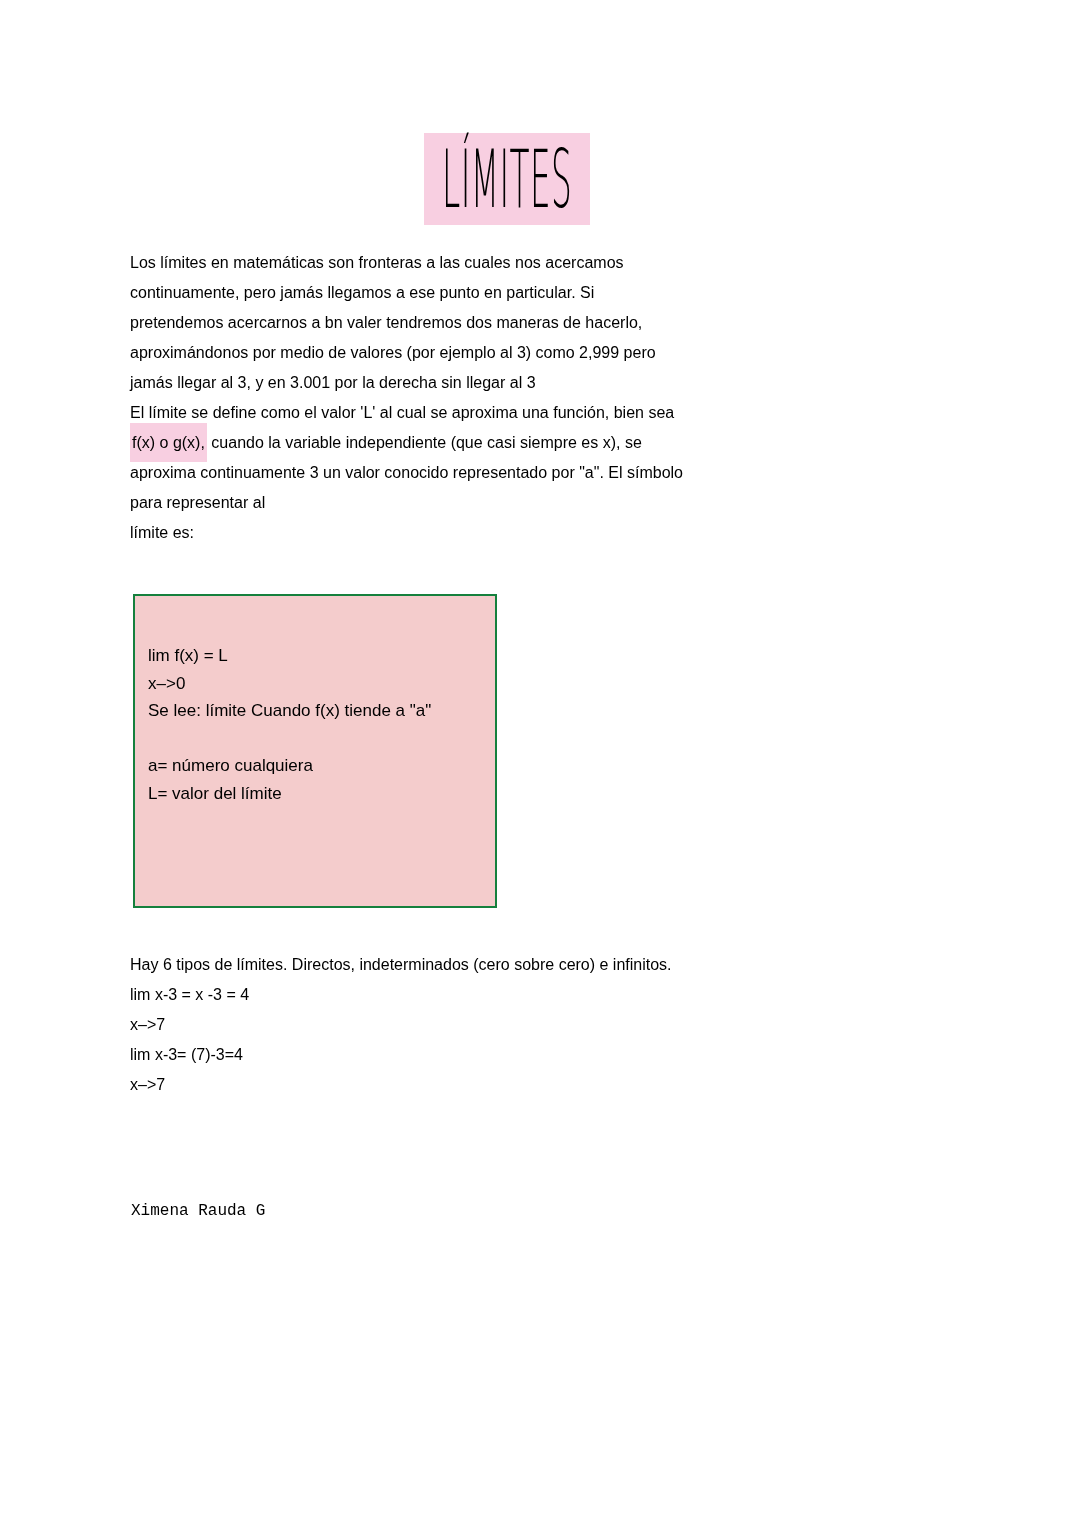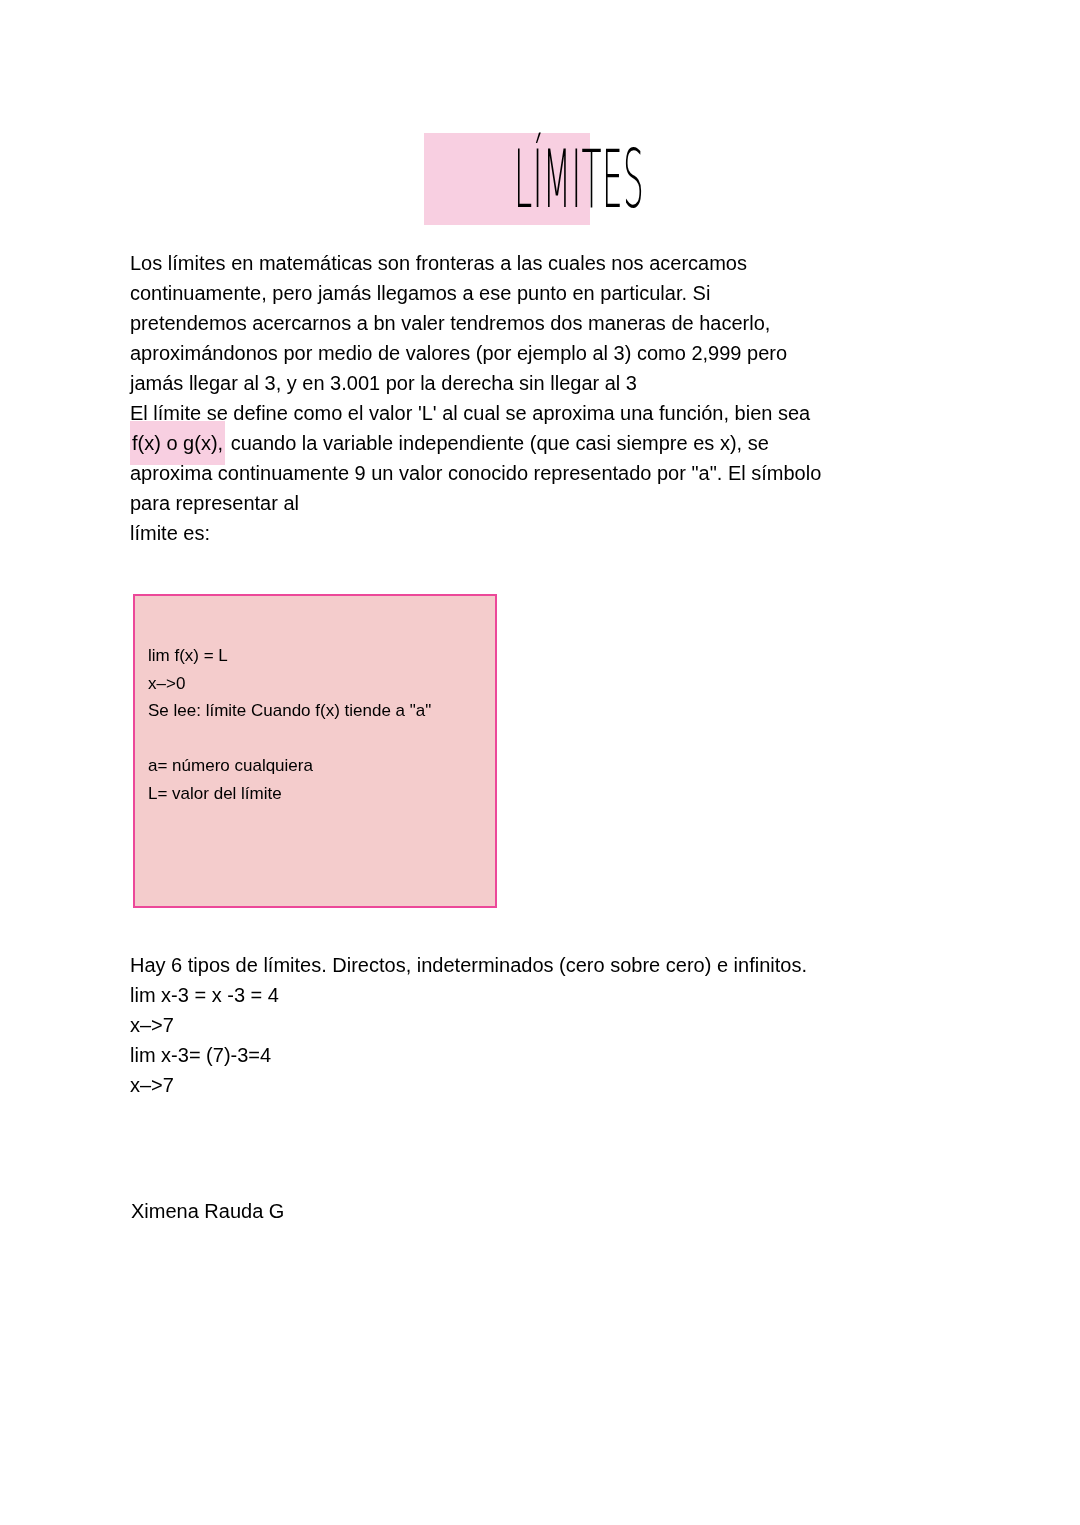--- a/index.html
+++ b/index.html
@@ -17,83 +17,83 @@
   
   .title-highlight {
     position: absolute;
     left: 424px;
     top: 133px;
     width: 166px;
     height: 92px;
     background: var(--highlight-pink, #f8cfe1);
     display: flex;
     align-items: center;
-    justify-content: flex-start;
+    justify-content: center;
     overflow: visible;
   }
   .title-text {
     font-family: "DejaVu Sans", sans-serif;
     font-weight: 200;
     font-size: 78px;
     line-height: 1;
     white-space: nowrap;
     transform: scale(0.42, 1.02);
     transform-origin: center center;
     letter-spacing: 1px;
   }
 
   
-  .body { font-size: 20px; line-height: 30px; color: #000; }
+  .body { font-size: 16px; line-height: 30px; color: #000; }
   .pre { white-space: pre; }
   .hl {
     background: var(--highlight-pink, #f8cfe1);
     padding: 11px 2px;
   }
 
   .intro { position: absolute; left: 130px; top: 248px; }
 
   
   .formula-box {
     position: absolute;
     left: 133px;
     top: 594px;
     width: 364px;
     height: 314px;
     background: var(--box-pink, #f4cccc);
-    border: 2px solid #ec4899;
+    border: 2px solid #15803d;
     padding: 46px 12px 12px 13px;
   }
   .formula-text {
     font-size: 17px;
     line-height: 27.5px;
     white-space: pre;
     color: #000;
   }
 
   .example { position: absolute; left: 130px; top: 950px; }
 
-  .footer { position: absolute; left: 131px; top: 1196px; }
+  .footer { position: absolute; left: 131px; top: 1196px; font-family: Liberation Mono, monospace; }
 </style>
 </head>
 <body>
 
 <div class="page">
 
   <div class="title-highlight">
       <span class="title-text">LÍMITES</span>
     </div>
 
   <p class="body intro"><span class="pre">Los límites en matemáticas son fronteras a las cuales nos acercamos
 continuamente, pero jamás llegamos a ese punto en particular. Si
 pretendemos acercarnos a bn valer tendremos dos maneras de hacerlo,
 aproximándonos por medio de valores (por ejemplo al 3) como 2,999 pero
 jamás llegar al 3, y en 3.001 por la derecha sin llegar al 3
 El límite se define como el valor 'L' al cual se aproxima una función, bien sea
 </span><span class="hl">f(x) o g(x),</span><span class="pre"> cuando la variable independiente (que casi siempre es x), se
-aproxima continuamente 9 un valor conocido representado por "a". El símbolo
+aproxima continuamente 3 un valor conocido representado por "a". El símbolo
 para representar al
 límite es:</span></p>
 
   <div class="formula-box">
     <div class="formula-text">lim f(x) = L
 x–&gt;0
 Se lee: límite Cuando f(x) tiende a "a"
 
 a= número cualquiera
 L= valor del límite</div>

